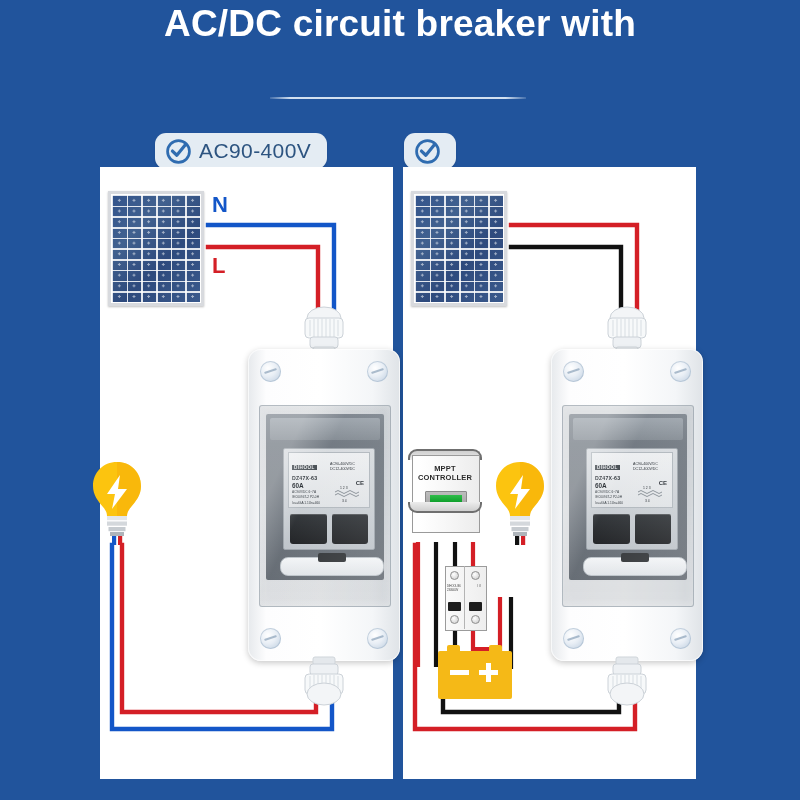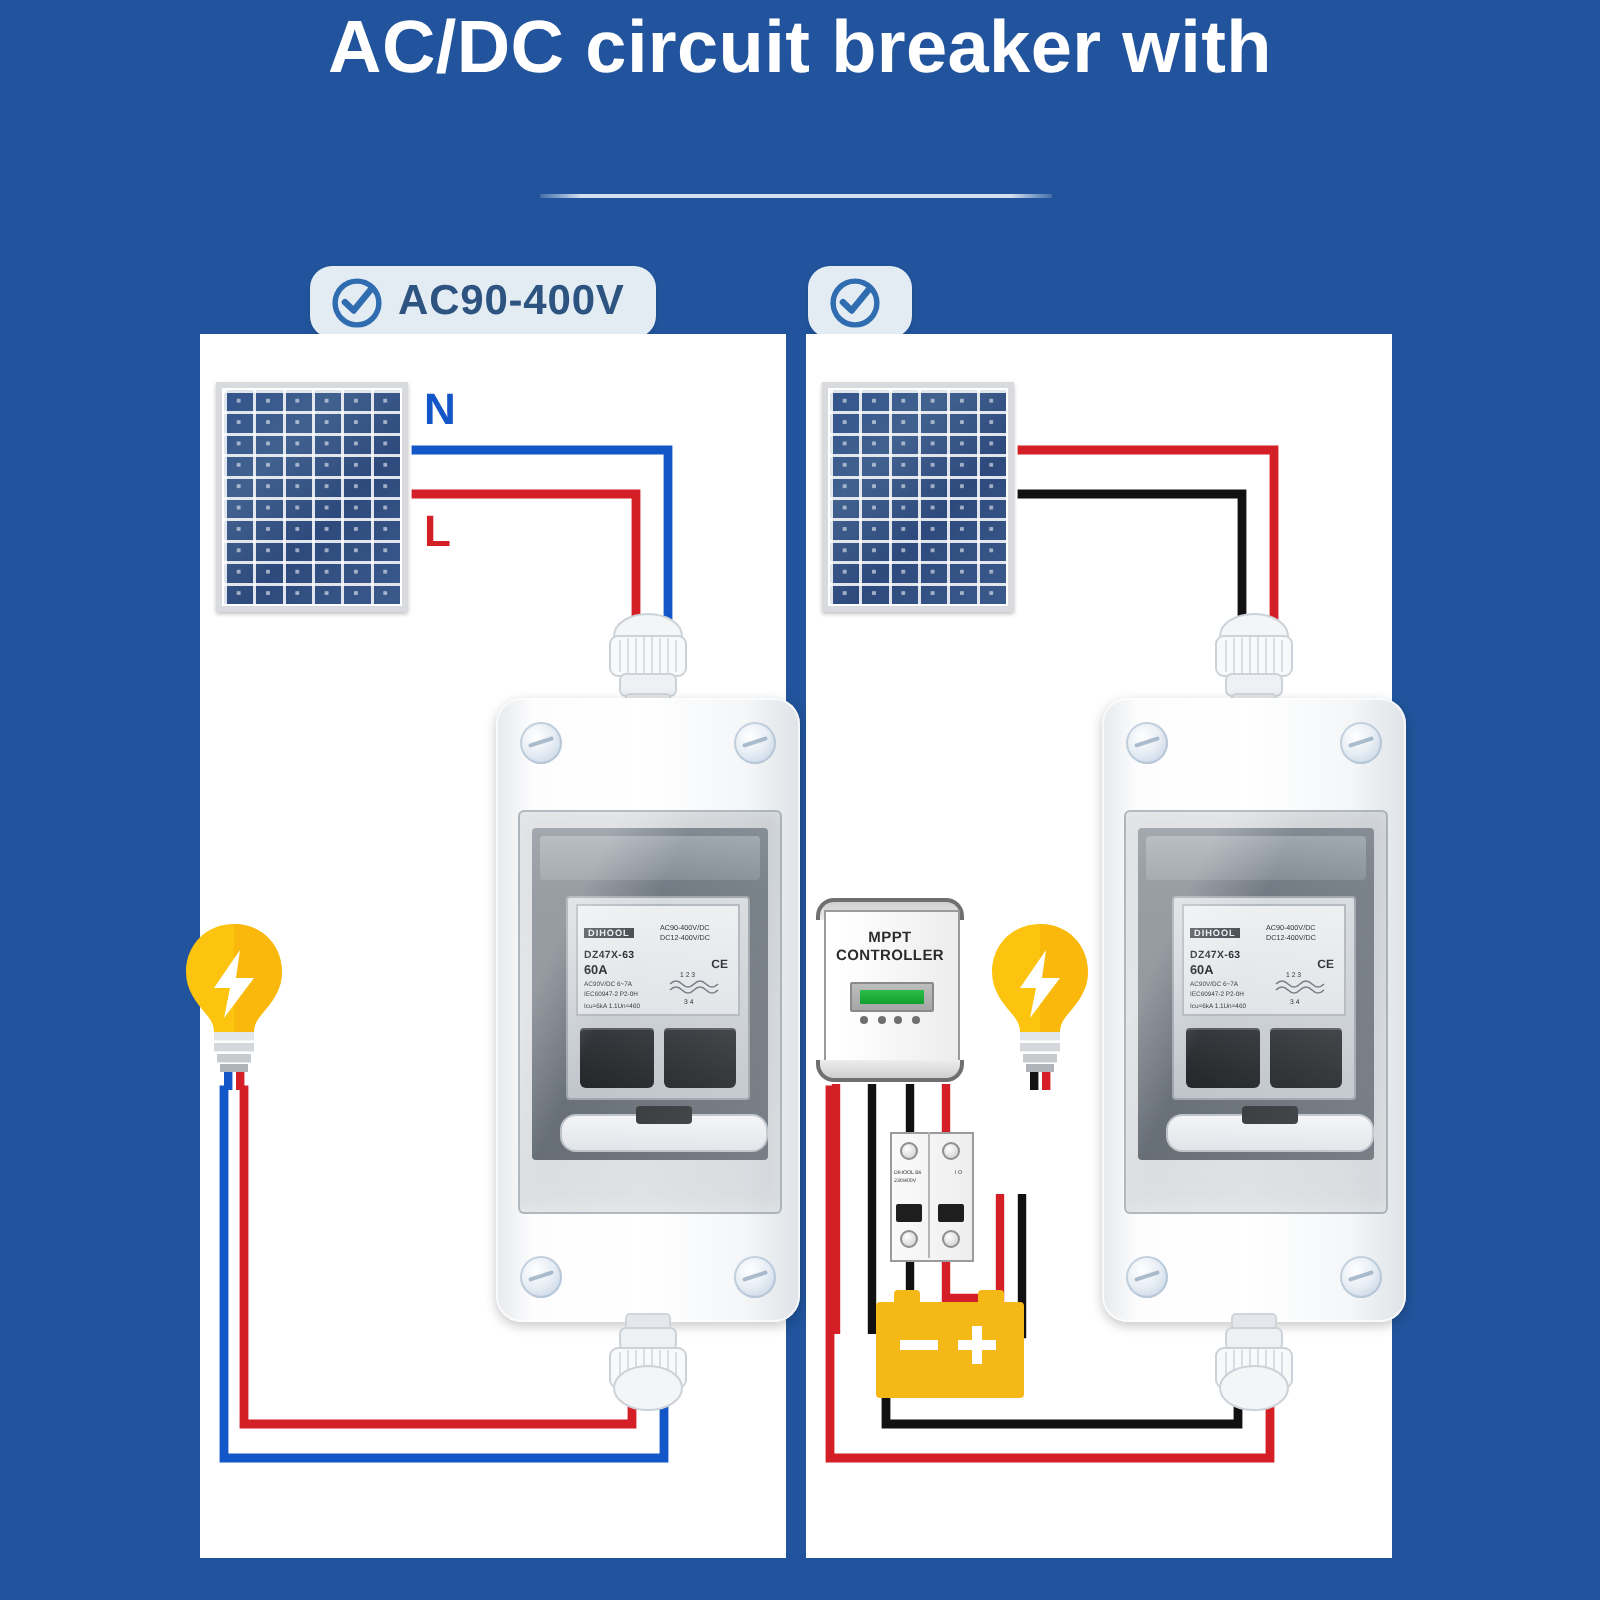--- a/index.html
+++ b/index.html
@@ -25,21 +25,21 @@
   .badge{
     position:absolute;top:133px;height:36px;
     background:#e4ecf3;border-radius:11px;
     display:flex;align-items:center;gap:8px;
     padding:0 16px 0 11px;
     box-shadow:0 1px 2px rgba(0,0,0,.12);
   }
   .badge.b1{left:155px;}
   .badge.b2{left:404px;}
   .badge .txt{
-    color:#2d5480;font-size:21px;font-weight:bold;letter-spacing:.4px;
+    color:#2d5480;font-size:21px;font-weight:normal;letter-spacing:.4px;
     white-space:nowrap;
   }
   .chk{width:25px;height:25px;flex:0 0 25px;display:block;}
 
   
   .card{position:absolute;background:#ffffff;}
   .card.left{left:100px;top:167px;width:293px;height:612px;}
   .card.right{left:403px;top:167px;width:293px;height:612px;}
 
   
@@ -116,21 +116,21 @@
        box-shadow:inset 0 1px 0 rgba(255,255,255,.18);}
   .handle{position:absolute;left:14px;bottom:4px;width:102px;height:17px;
           background:linear-gradient(to bottom,#f2f4f6,#dfe3e7);border:1px solid #b9c0c6;border-radius:8px;}
   .handle:after{content:"";position:absolute;left:37px;top:-5px;width:28px;height:9px;
                 background:#2a2d30;border-radius:2px;}
 
   
   .bulb{position:absolute;width:58px;height:86px;}
 
   
-  .mppt{position:absolute;width:74px;height:92px;}
+  .mppt{position:absolute;width:74px;height:64px;}
   .mppt-body{position:absolute;left:4px;top:6px;width:66px;height:76px;
       background:linear-gradient(to right,#ffffff 0%,#ffffff 10%,#f7f7f7 50%,#ececec 100%);
       border:1px solid #9a9a9a;}
   .mppt-cap{position:absolute;left:0;top:0;width:74px;height:11px;
       border:2px solid #6f6f6f;border-bottom:none;border-radius:9px 9px 0 0;
       background:linear-gradient(to bottom,#cfcfcf,#ededed);box-sizing:border-box;}
   .mppt-base{position:absolute;left:0;bottom:0;width:74px;height:11px;
       border:2px solid #6f6f6f;border-top:none;border-radius:0 0 9px 9px;
       background:linear-gradient(to top,#cfcfcf,#ededed);box-sizing:border-box;}
   .mppt-t{position:absolute;left:0;top:15px;width:74px;text-align:center;

